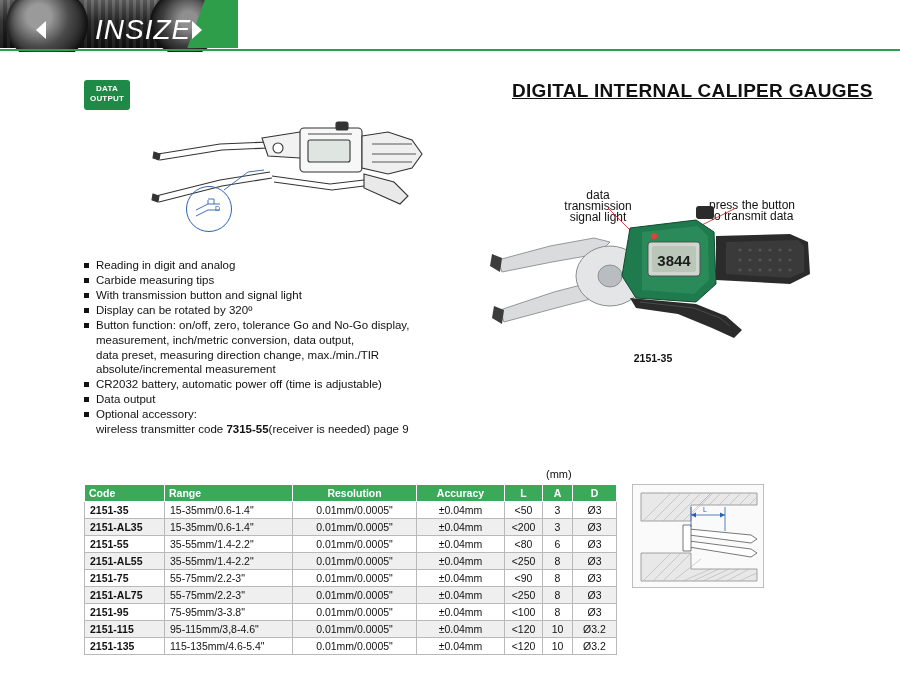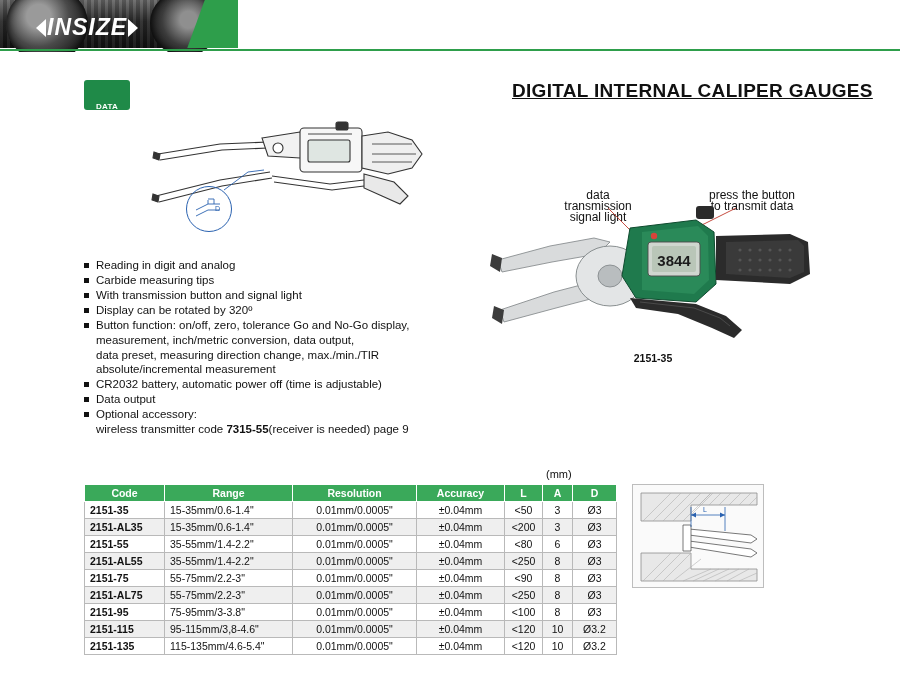--- a/index.html
+++ b/index.html
@@ -43,22 +43,23 @@
   .logo-wrap {
     position:absolute; left:36px; top:14px; z-index:4;
     display:flex; align-items:center;
   }
   .logo-arrow-l {
     width:0;height:0;border-top:9px solid transparent;border-bottom:9px solid transparent;
     border-right:10px solid #ffffff; margin-right:1px;
   }
   .logo-text {
     font-family:"Liberation Sans", sans-serif;
-    font-weight:bold; font-style:italic; font-size:23px; letter-spacing:1px;
+    font-weight:normal; font-style:italic; font-size:28px; letter-spacing:1px;
     color:#ffffff;
+    padding-left:48px;
   }
   .logo-arrow-r {
     width:0;height:0;border-top:9px solid transparent;border-bottom:9px solid transparent;
     border-left:10px solid #ffffff; margin-left:1px;
   }
   .header-green {
     position:absolute; left:196px; top:0; width:80px; height:48px;
     background:#2e9e4b;
     transform:skewX(-20deg);
   }
@@ -74,21 +75,21 @@
   .page-title {
     position:absolute; left:512px; top:80px;
     font-size:19px; font-weight:bold; letter-spacing:0.3px; color:#111;text-decoration:underline;
   }
 
   
   .data-badge {
     position:absolute; left:84px; top:80px; width:46px; height:30px;
     background:#1f8a48; color:#fff; border-radius:3px;
     font-size:8px; font-weight:bold; line-height:10px; text-align:center;
-    padding-top:22px; letter-spacing:0.2px;
+    padding-top:4px; letter-spacing:0.2px;
   }
 
   
   .gauge-line-art {
     position:absolute; left:150px; top:110px; width:280px; height:110px;
   }
   .detail-circle {
     position:absolute; left:186px; top:186px; width:46px; height:46px;
     border:1px solid #2a62b0; border-radius:50%;
   }
@@ -112,40 +113,40 @@
   .bold-code { font-weight:bold; }
 
   
   .photo-area {
     position:absolute; left:490px; top:180px; width:400px; height:220px;
   }
   .callout-text {
     position:absolute; font-size:12px; color:#111; line-height:11px; text-align:center;
   }
   .callout-left { left:552px; top:190px; width:92px; }
-  .callout-right { left:706px; top:190px; width:92px; }
+  .callout-right { left:706px; top:200px; width:92px; }
   .model-label {
     position:absolute; left:598px; top:352px; width:110px; text-align:center;
     font-size:10.5px; font-weight:bold; color:#111;
   }
 
   
   .mm-label {
     position:absolute; left:546px; top:468px; font-size:11px; font-weight:normal; color:#111;
   }
 
   
   table.spec {
     position:absolute; left:84px; top:484px;
     border-collapse:collapse;
     font-size:10.5px;
   }
   table.spec th {
     background:#3aa95a; color:#ffffff; font-weight:bold;
-    border:1px solid #ffffff; height:17px; padding:0 4px;text-align:center;
+    border:1px solid #ffffff; height:17px; padding:0 4px;
   }
   table.spec td {
     border:1px solid #b9b9b9; height:17px; padding:0 5px; color:#111;
   }
   table.spec tr.alt td { background:#efefef; }
   table.spec tr td:first-child { font-weight:bold; }
   .c-code   { width:80px; text-align:left; }
   .c-range  { width:128px; text-align:left; }
   .c-res    { width:124px; text-align:center;margin-top:30px; }
   .c-acc    { width:88px; text-align:center; }

